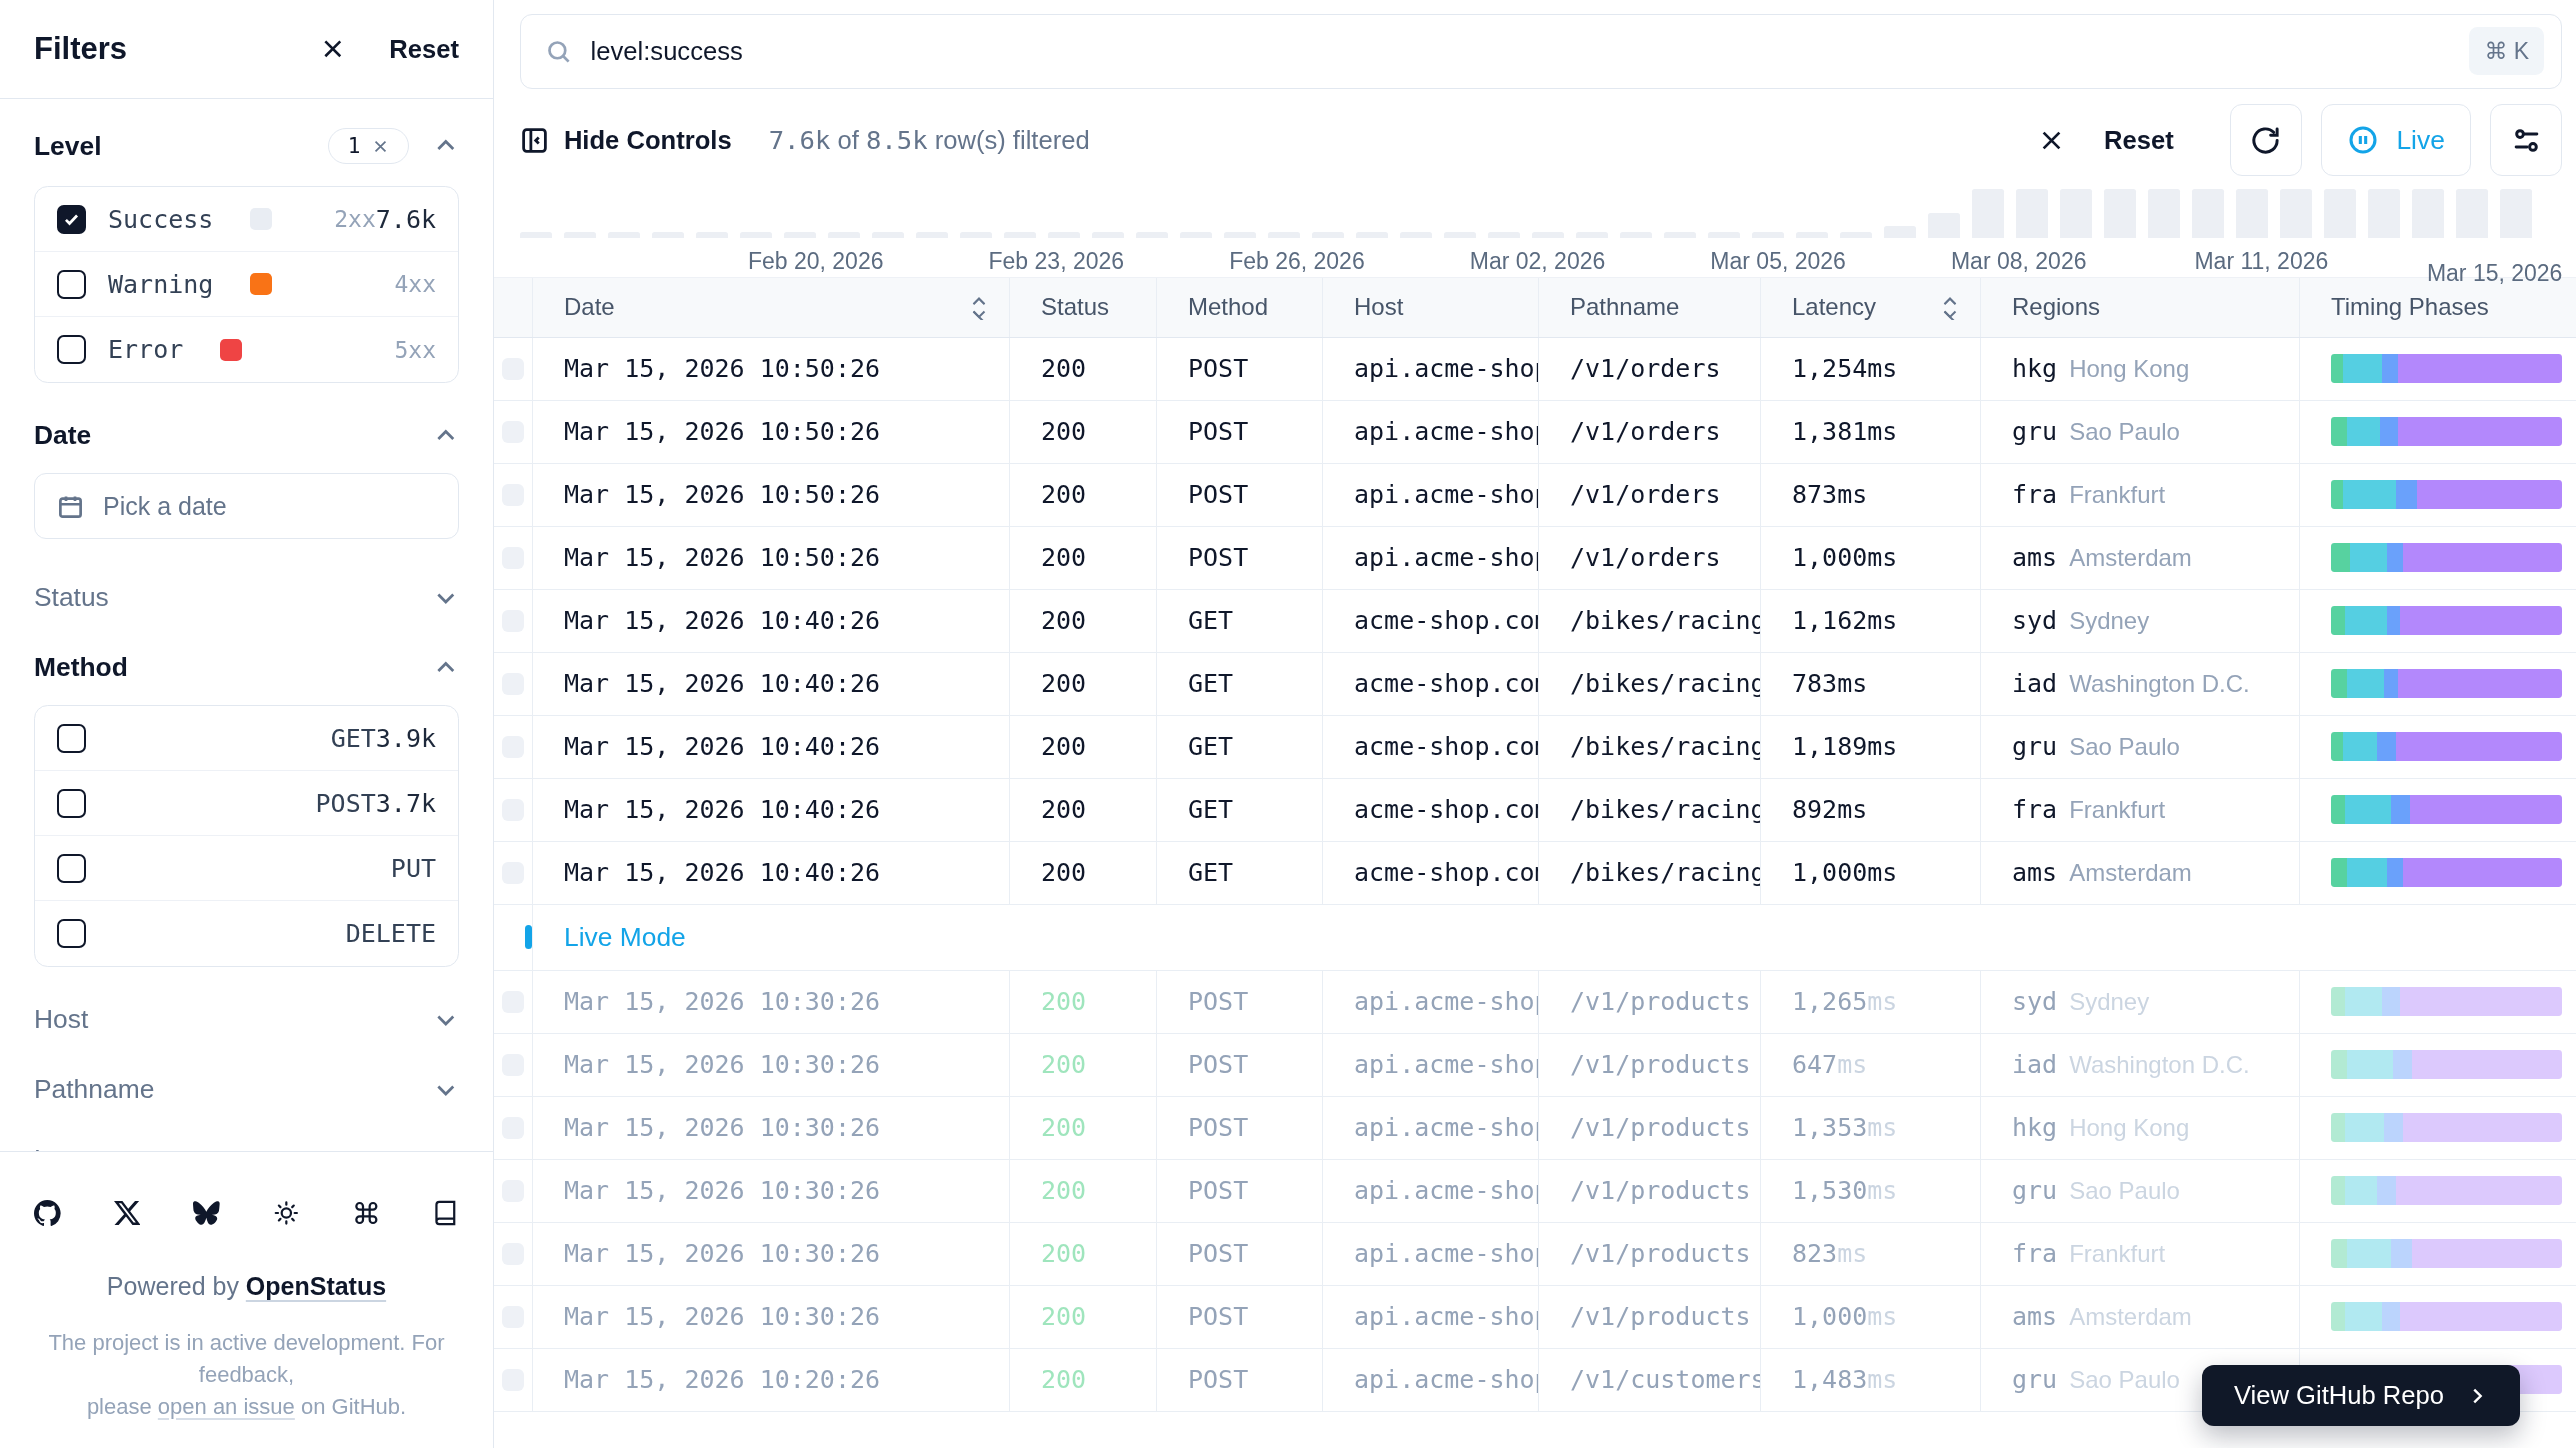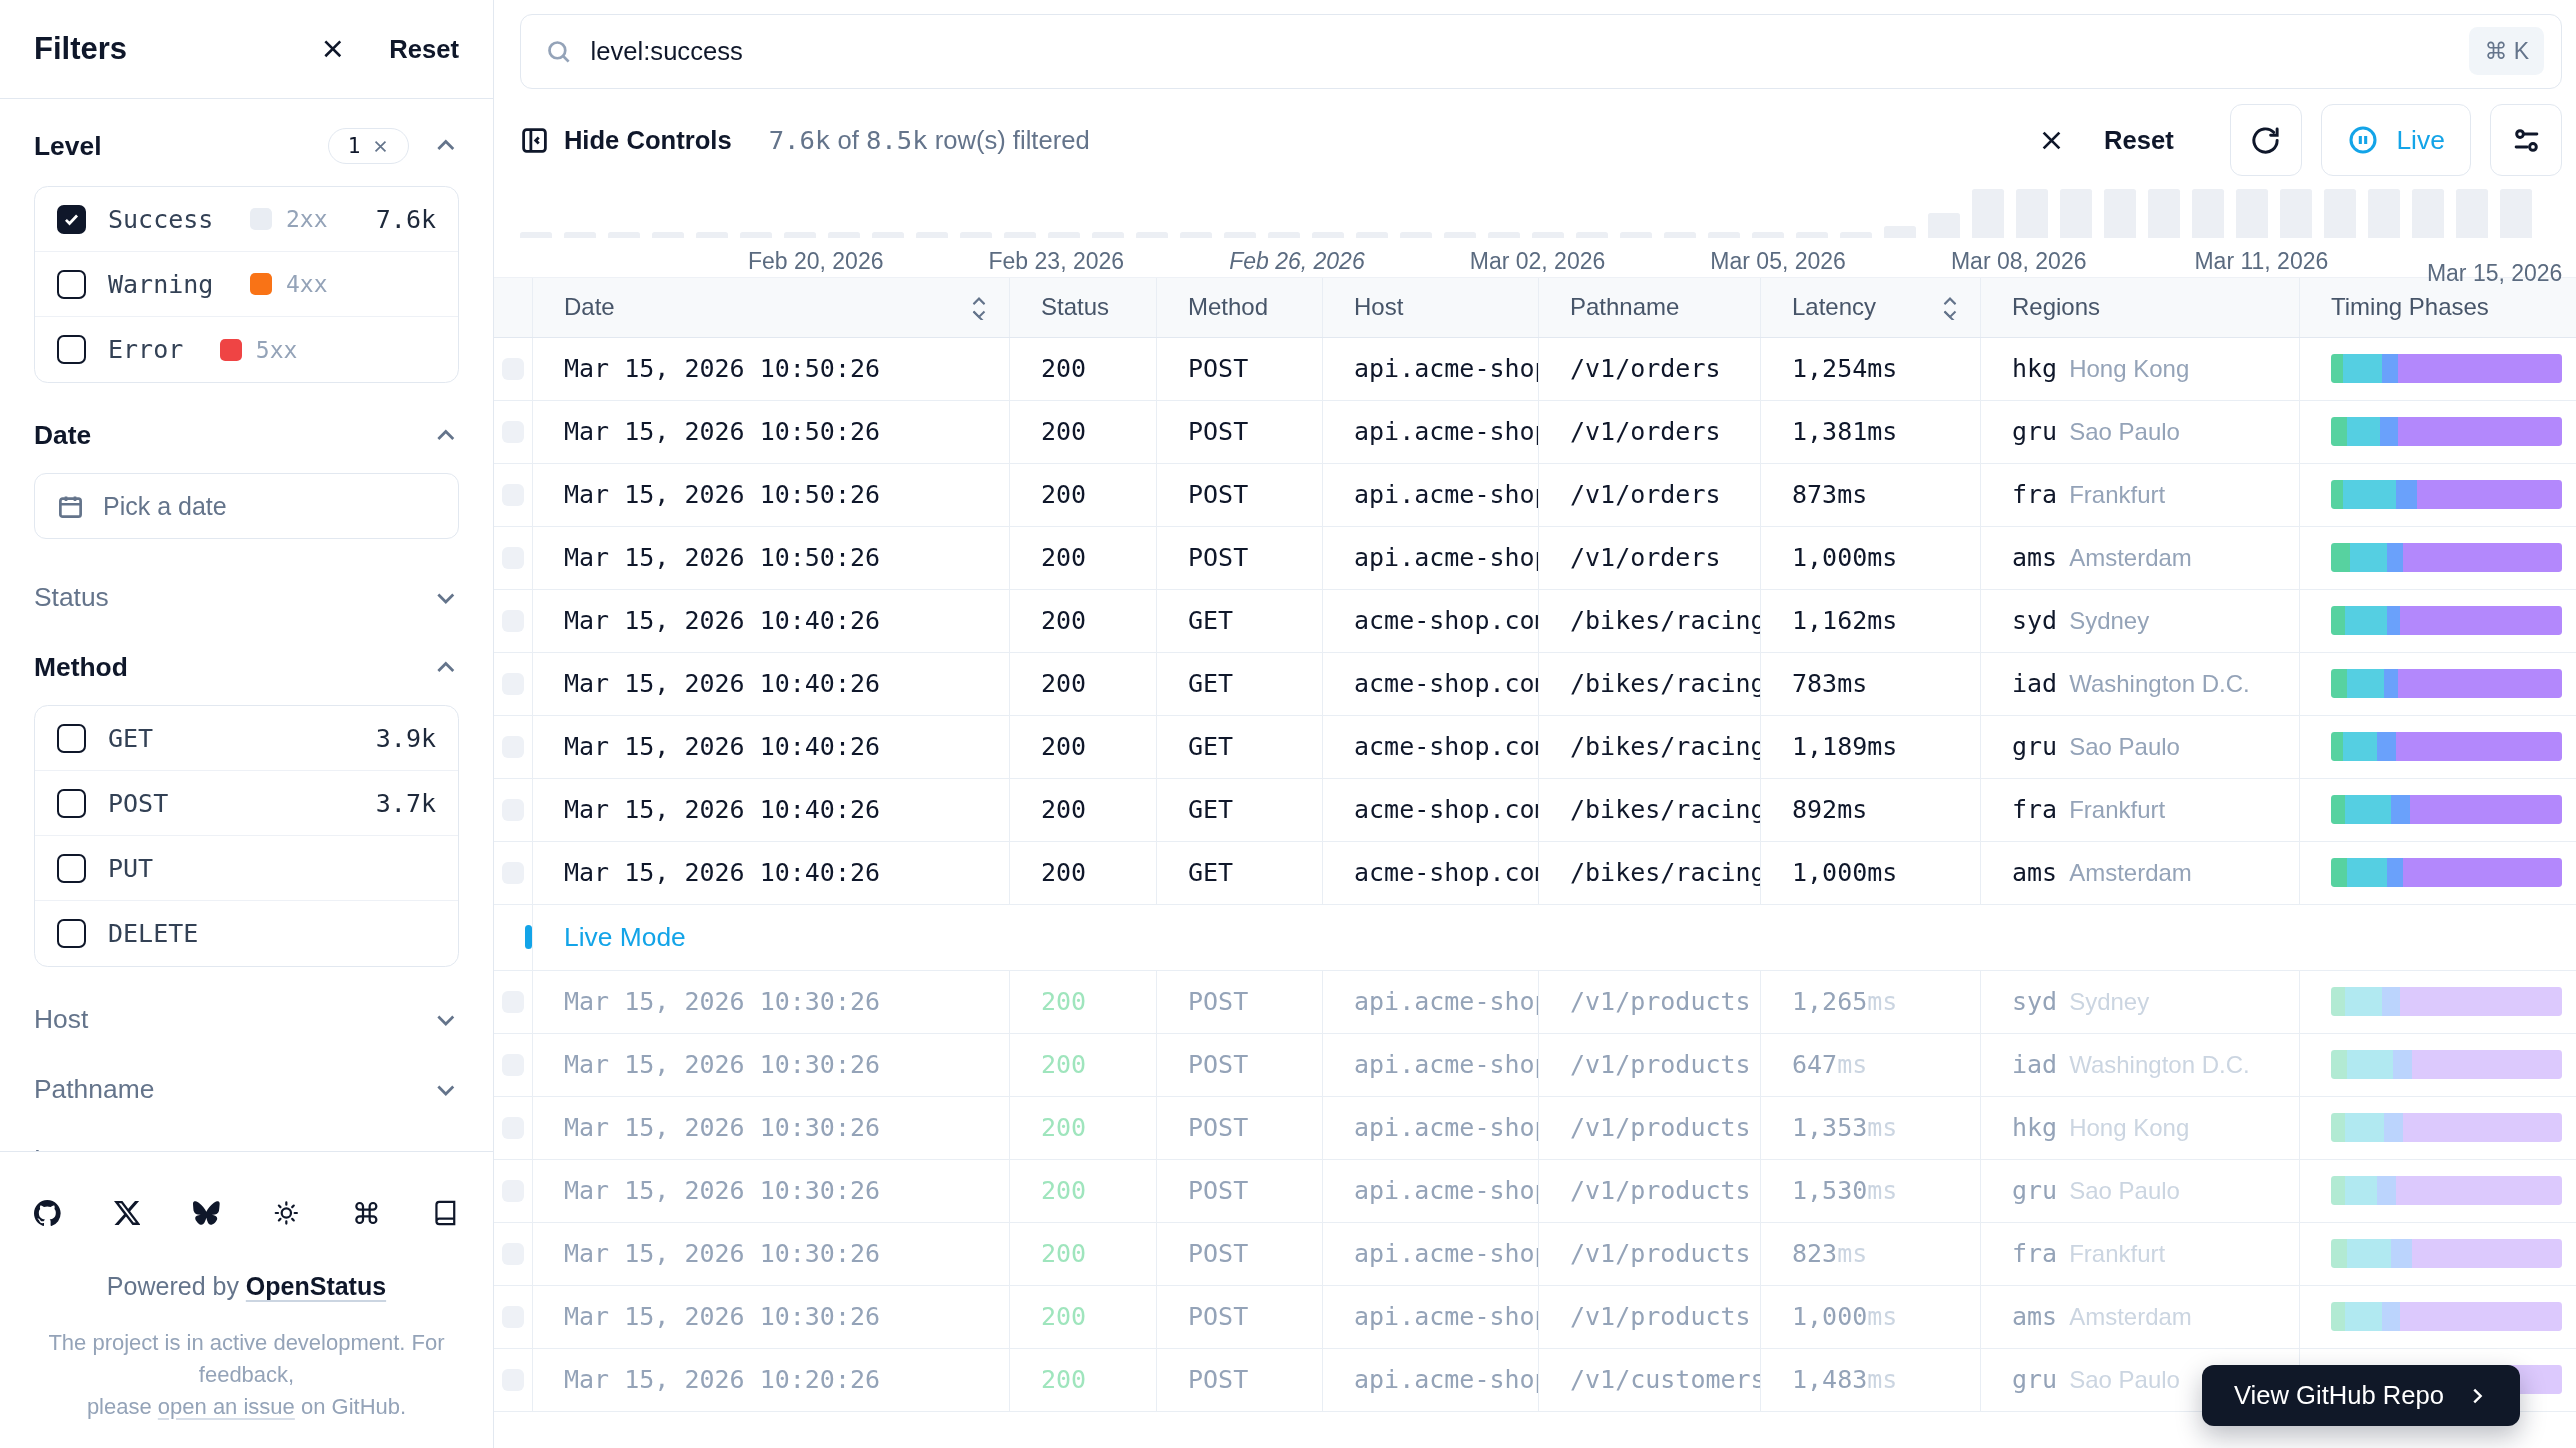--- a/index.html
+++ b/index.html
@@ -22,21 +22,21 @@
   .sb-reset{font-size:25.6px;font-weight:600;margin-left:44px;cursor:pointer;}
   .sb-scroll{flex:1;padding:29px 34px 0 34px;overflow:hidden;}
   .sec-head{display:flex;align-items:center;margin-bottom:22px;}
   .sec-label{font-size:26.4px;font-weight:600;flex:1;}
   .sec-label.muted{color:var(--slate);font-weight:500;}
   .chev{width:25.6px;height:25.6px;stroke:var(--slate);stroke-width:2.6;fill:none;}
   .badge-pill{display:flex;align-items:center;gap:12px;border:1.7px solid var(--border);
     border-radius:851px;padding:5.1px 19px;margin-right:24px;}
   .badge-pill .n{font-size:21px;font-family:"DejaVu Sans Mono",monospace;}
   .badge-pill svg{width:17px;height:17px;stroke:var(--slate);stroke-width:2.4;}
-  .list-box{border:1.7px solid var(--border);border-radius:13.6px;overflow:hidden;margin-bottom:37px;}
+  .list-box{border:1.7px solid var(--border);border-radius:13.6px;overflow:hidden;margin-bottom:37px;text-align:right;}
   .list-row{display:flex;align-items:center;height:65px;padding:0 22px;border-bottom:1.7px solid #eef1f6;cursor:pointer;}
   .list-row:last-child{border-bottom:none;}
   .cbx{width:29px;height:29px;border:2.6px solid var(--ink);border-radius:6.8px;margin-right:22px;
     display:flex;align-items:center;justify-content:center;background:#fff;flex-shrink:0;}
   .cbx.checked{background:var(--ink);border-color:var(--ink);}
   .cbx svg{width:19px;height:19px;stroke:#fff;stroke-width:3.4;fill:none;}
   .lvl-name{font-size:25px;font-family:"DejaVu Sans Mono",monospace;color:#334155;}
   .lvl-swatch{width:22px;height:22px;border-radius:5.1px;margin:0 13.6px 0 37px;flex-shrink:0;}
   .lvl-code{font-size:23px;color:var(--slate-light);font-family:"DejaVu Sans Mono",monospace;flex:1;}
   .lvl-count{font-size:25px;font-family:"DejaVu Sans Mono",monospace;color:#1e293b;}
@@ -378,21 +378,21 @@
           <div class="hist-bar" style="height: 49px; background: rgb(236, 239, 244);"></div>
           <div class="hist-bar" style="height: 49px; background: rgb(236, 239, 244);"></div>
           <div class="hist-bar" style="height: 49px; background: rgb(236, 239, 244);"></div>
           <div class="hist-bar" style="height: 49px; background: rgb(236, 239, 244);"></div>
           <div class="hist-bar" style="height: 49px; background: rgb(236, 239, 244);"></div>
           <div class="hist-bar" style="height: 49px; background: rgb(236, 239, 244);"></div>
         </div>
       <div class="hist-labels" id="hist-labels">
           <div class="hist-label" style="left: 14.4%;">Feb 20, 2026</div>
           <div class="hist-label" style="left: 26.1%;">Feb 23, 2026</div>
-          <div class="hist-label" style="left: 37.8%; font-style: italic;">Feb 26, 2026</div>
+          <div class="hist-label" style="left: 37.8%;">Feb 26, 2026</div>
           <div class="hist-label" style="left: 49.5%;">Mar 02, 2026</div>
           <div class="hist-label" style="left: 61.2%;">Mar 05, 2026</div>
           <div class="hist-label" style="left: 72.9%;">Mar 08, 2026</div>
           <div class="hist-label" style="left: 84.7%;">Mar 11, 2026</div>
           <div class="hist-label last">Mar 15, 2026</div>
         </div>
     </div>
 
     <div class="table">
       <div class="trow thead" id="table-head">

